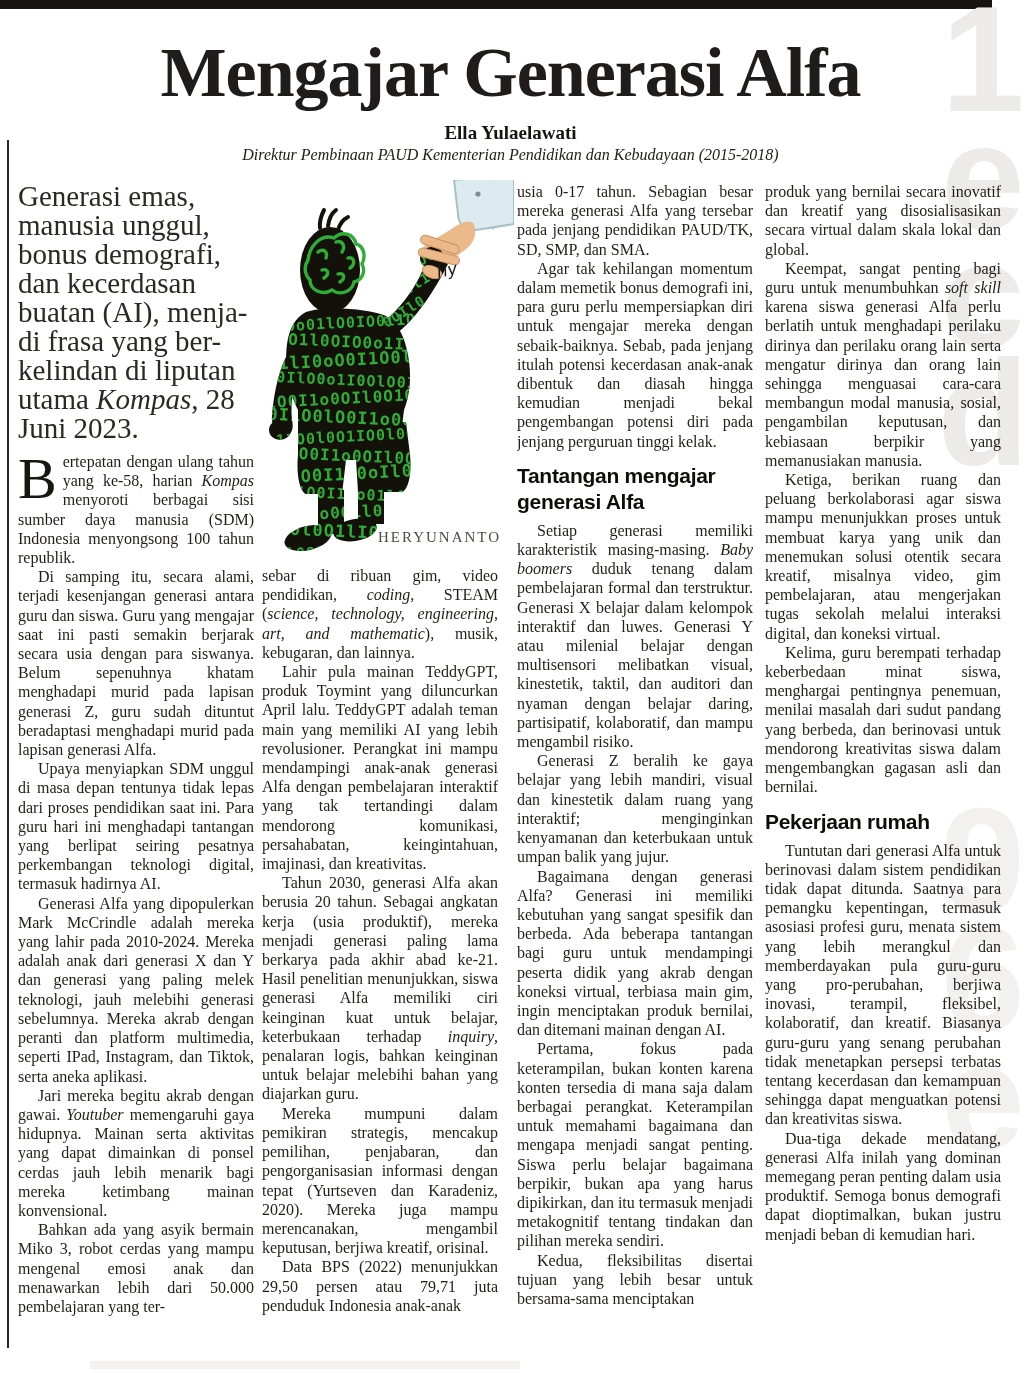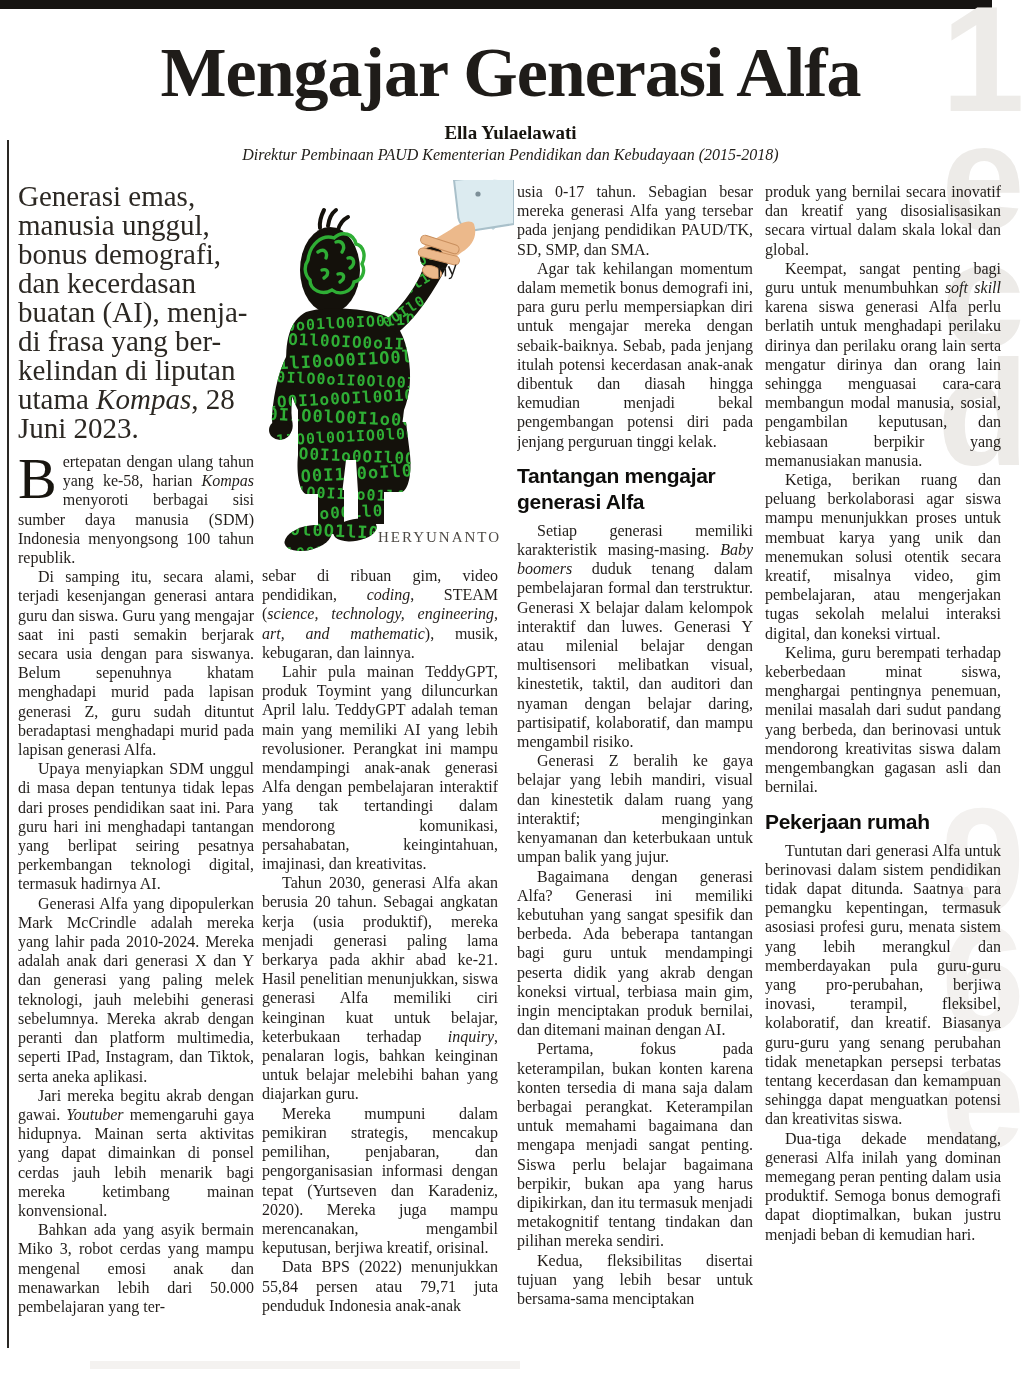--- a/index.html
+++ b/index.html
@@ -162,21 +162,21 @@
       <p class="para">Generasi Alfa yang dipopulerkan Mark McCrindle adalah mereka yang lahir pada 2010-2024. Mereka adalah anak dari generasi X dan Y dan generasi yang paling melek teknologi, jauh melebihi generasi sebelumnya. Mereka akrab dengan peranti dan platform multimedia, seperti IPad, Instagram, dan Tiktok, serta aneka aplikasi.</p>
       <p class="para">Jari mereka begitu akrab dengan gawai. <i>Youtuber</i> memengaruhi gaya hidupnya. Mainan serta aktivitas yang dapat dimainkan di ponsel cerdas jauh lebih menarik bagi mereka ketimbang mainan konvensional.</p>
       <p class="para">Bahkan ada yang asyik bermain Miko 3, robot cerdas yang mampu mengenal emosi anak dan menawarkan lebih dari 50.000 pembelajaran yang ter-</p>
     </div>
   <div class="col col2">
       <div style="height: 384px;"></div>
       <p class="para noindent">sebar di ribuan gim, video pendidikan, <i>coding</i>, STEAM (<i>science, technology, engineering, art, and mathematic</i>), musik, kebugaran, dan lainnya.</p>
       <p class="para">Lahir pula mainan TeddyGPT, produk Toymint yang diluncurkan April lalu. TeddyGPT adalah teman main yang memiliki AI yang lebih revolusioner. Perangkat ini mampu mendampingi anak-anak generasi Alfa dengan pembelajaran interaktif yang tak tertandingi dalam mendorong komunikasi, persahabatan, keingintahuan, imajinasi, dan kreativitas.</p>
       <p class="para">Tahun 2030, generasi Alfa akan berusia 20 tahun. Sebagai angkatan kerja (usia produktif), mereka menjadi generasi paling lama berkarya pada akhir abad ke-21. Hasil penelitian menunjukkan, siswa generasi Alfa memiliki ciri keinginan kuat untuk belajar, keterbukaan terhadap <i>inquiry</i>, penalaran logis, bahkan keinginan untuk belajar melebihi bahan yang diajarkan guru.</p>
       <p class="para">Mereka mumpuni dalam pemikiran strategis, mencakup pemilihan, penjabaran, dan pengorganisasian informasi dengan tepat (Yurtseven dan Karadeniz, 2020). Mereka juga mampu merencanakan, mengambil keputusan, berjiwa kreatif, orisinal.</p>
-      <p class="para">Data BPS (2022) menunjukkan 55,84 persen atau 79,71 juta penduduk Indonesia anak-anak</p>
+      <p class="para">Data BPS (2022) menunjukkan 29,50 persen atau 79,71 juta penduduk Indonesia anak-anak</p>
     </div>
   <div class="col col3">
       <p class="para noindent">usia 0-17 tahun. Sebagian besar mereka generasi Alfa yang tersebar pada jenjang pendidikan PAUD/TK, SD, SMP, dan SMA.</p>
       <p class="para">Agar tak kehilangan momentum dalam memetik bonus demografi ini, para guru perlu mempersiapkan diri untuk mengajar mereka dengan sebaik-baiknya. Sebab, pada jenjang itulah potensi kecerdasan anak-anak dibentuk dan diasah hingga kemudian menjadi bekal pengembangan potensi diri pada jenjang perguruan tinggi kelak.</p>
       <div class="col-heading">Tantangan mengajar generasi Alfa</div>
       <p class="para">Setiap generasi memiliki karakteristik masing-masing. <i>Baby boomers</i> duduk tenang dalam pembelajaran formal dan terstruktur. Generasi X belajar dalam kelompok interaktif dan luwes. Generasi Y atau milenial belajar dengan multisensori melibatkan visual, kinestetik, taktil, dan auditori dan nyaman dengan belajar daring, partisipatif, kolaboratif, dan mampu mengambil risiko.</p>
       <p class="para">Generasi Z beralih ke gaya belajar yang lebih mandiri, visual dan kinestetik dalam ruang yang interaktif; menginginkan kenyamanan dan keterbukaan untuk umpan balik yang jujur.</p>
       <p class="para">Bagaimana dengan generasi Alfa? Generasi ini memiliki kebutuhan yang sangat spesifik dan berbeda. Ada beberapa tantangan bagi guru untuk mendampingi peserta didik yang akrab dengan koneksi virtual, terbiasa main gim, ingin menciptakan produk bernilai, dan ditemani mainan dengan AI.</p>
       <p class="para">Pertama, fokus pada keterampilan, bukan konten karena konten tersedia di mana saja dalam berbagai perangkat. Keterampilan untuk memahami bagaimana dan mengapa menjadi sangat penting. Siswa perlu belajar bagaimana berpikir, bukan apa yang harus dipikirkan, dan itu termasuk menjadi metakognitif tentang tindakan dan pilihan mereka sendiri.</p>
       <p class="para">Kedua, fleksibilitas disertai tujuan yang lebih besar untuk bersama-sama menciptakan</p>

